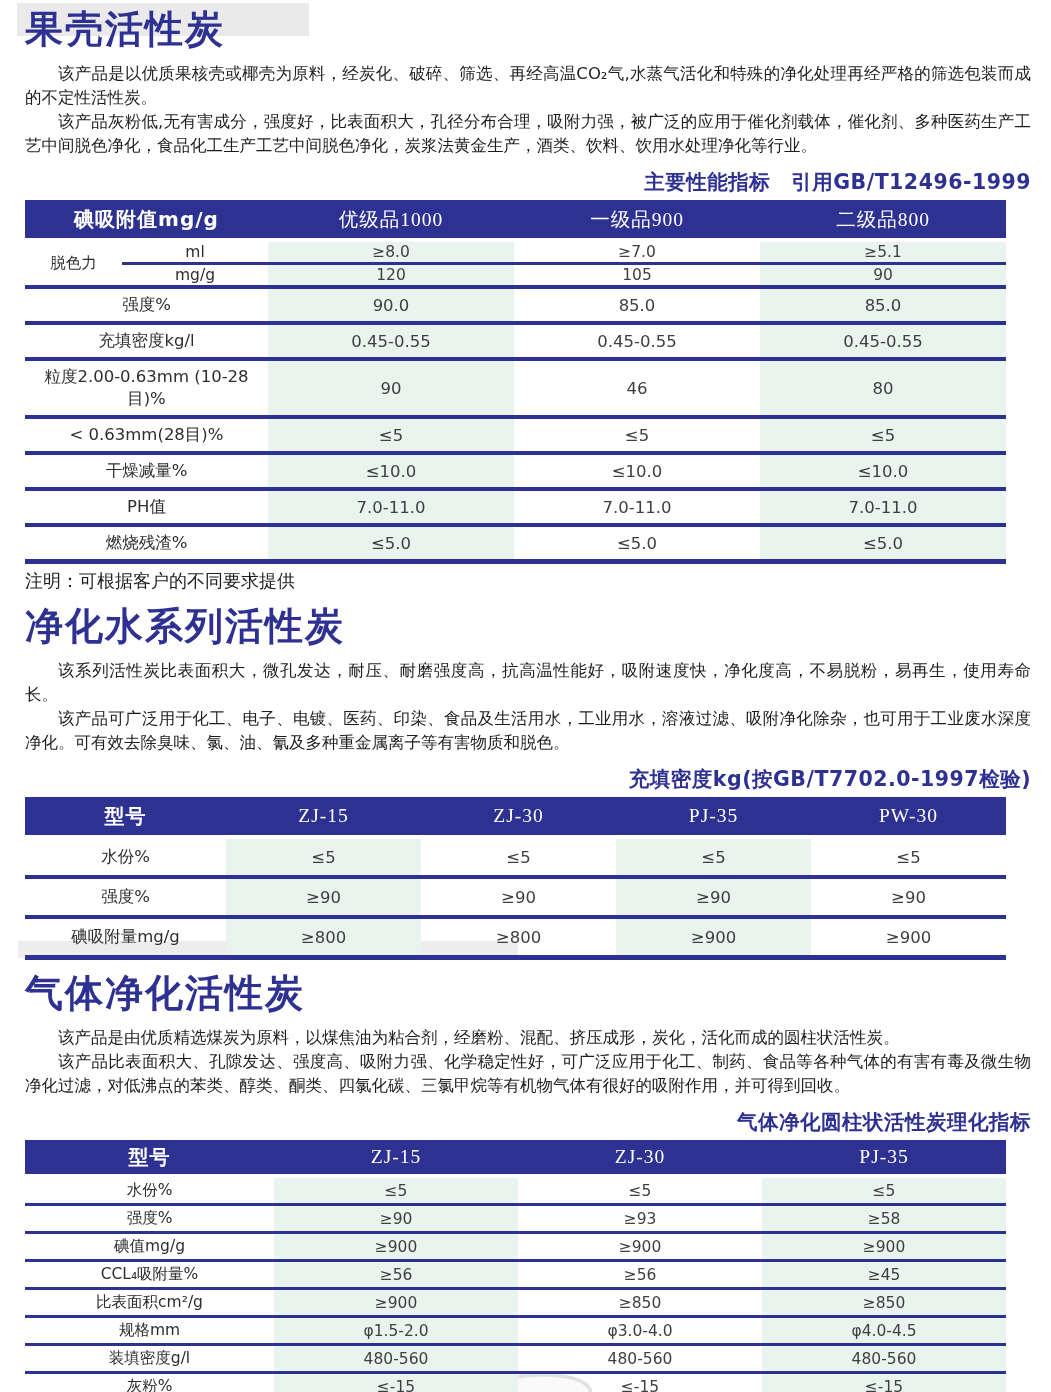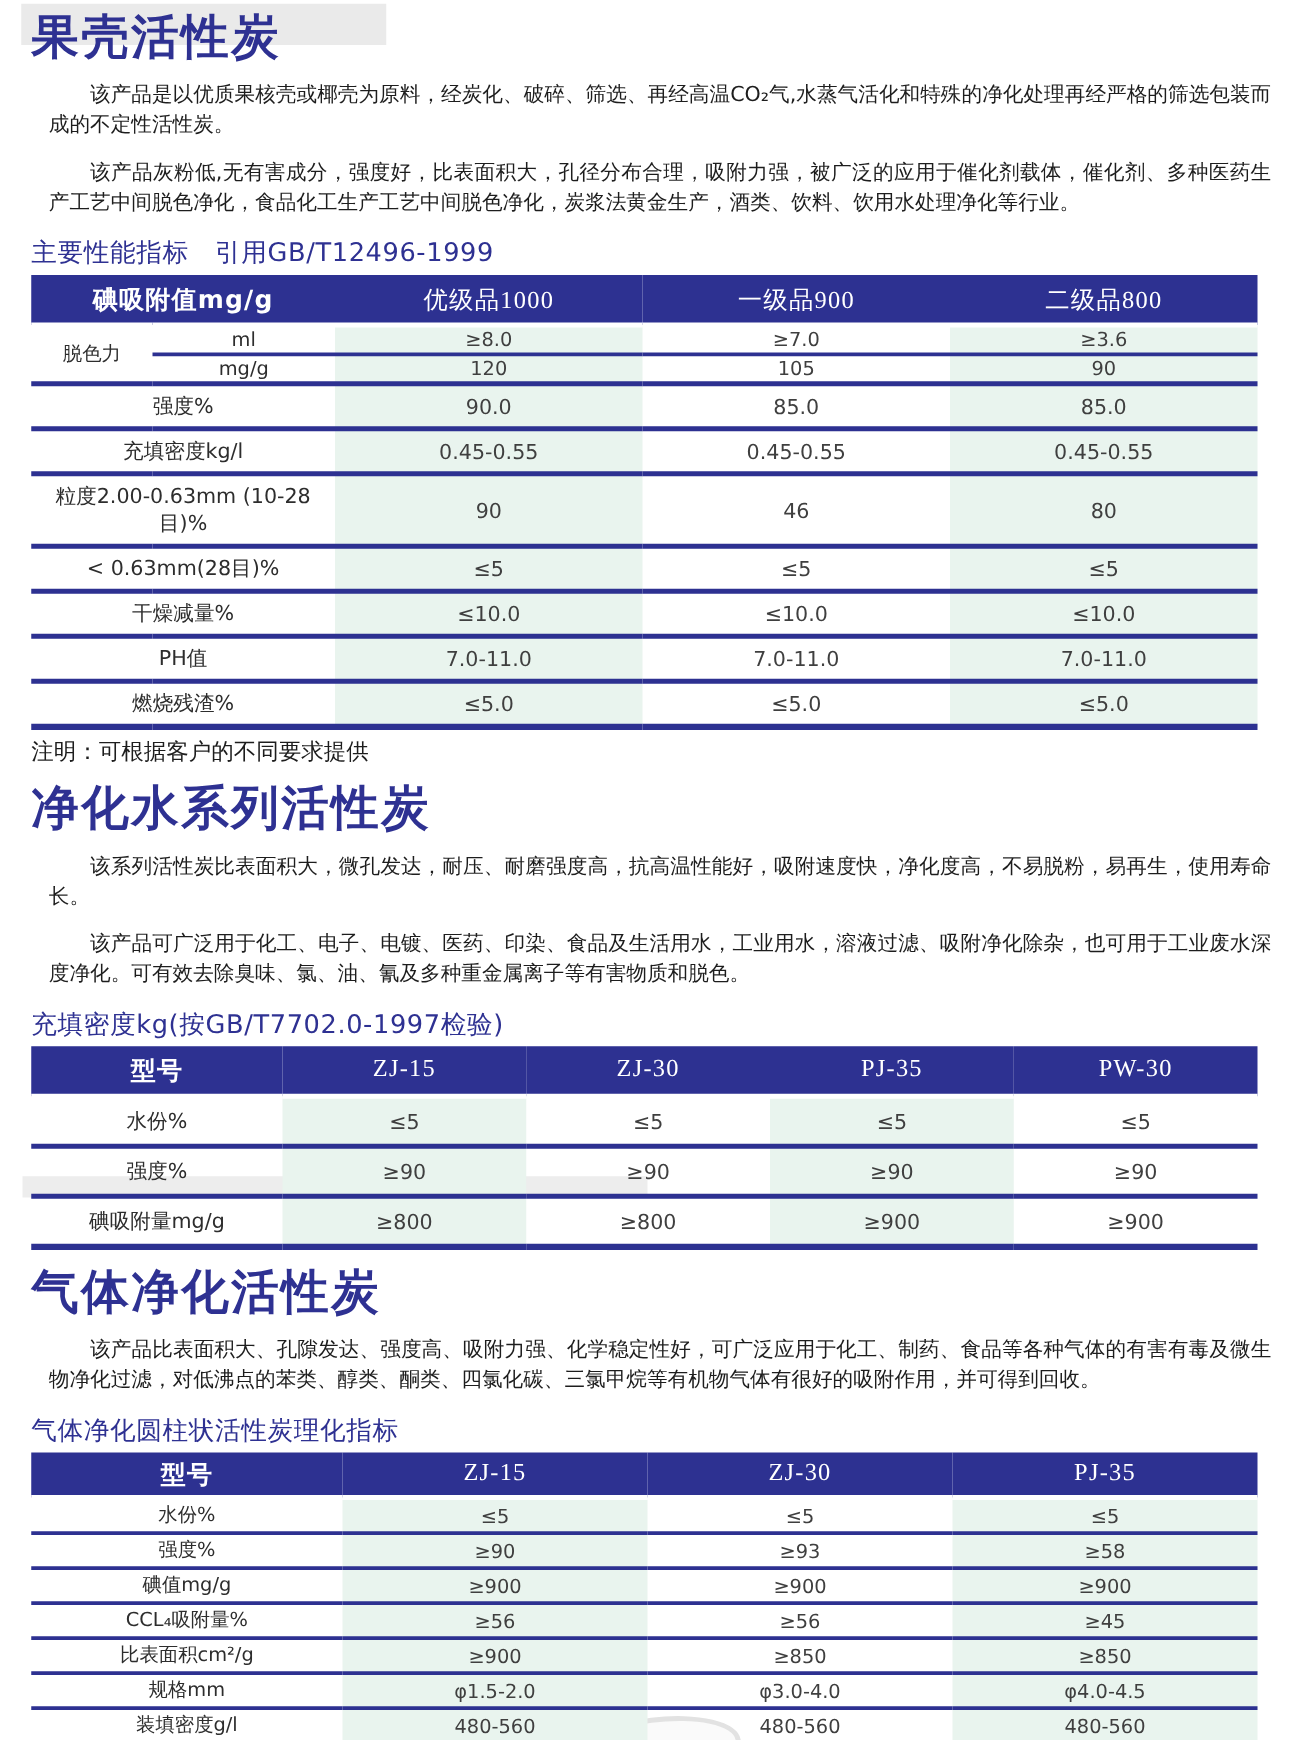--- a/index.html
+++ b/index.html
@@ -23,25 +23,25 @@
     position:absolute;z-index:0;left:455px;top:1374px;width:130px;height:44px;
     border:4px solid #e2e2e2;border-radius:50%;transform:rotate(-7deg);background:#fafafa;
   }
   section{margin-bottom:12px;}
   h1.section-title{
     font-size:38px;line-height:42px;font-weight:700;color:var(--blue);
     margin:0 0 12px 0;letter-spacing:2px;
   }
   .para{
     font-size:16.5px;line-height:24px;color:var(--text);
-    text-indent:2em;text-align:justify;margin:14px;
+    text-indent:2em;text-align:justify;margin:0;
   }
   h2.table-heading{
-    font-size:20.5px;font-weight:400;color:var(--blue);
-    margin:10px 0 4px 0;letter-spacing:0.5px;
+    font-size:20.5px;font-weight:700;color:var(--blue);
+    margin:10px 0 4px 0;letter-spacing:0.5px;text-align:right;
   }
   .note{font-size:18px;color:var(--text);margin:5px 0 0 0;}
 
   .spec-table{border-collapse:collapse;table-layout:fixed;width:981px;}
   .spec-table th{
     background:var(--navy);color:#ffffff;padding:0;border-bottom:4px solid #ffffff;
   }
   .t1 th,.t2 th{height:38px;}
   .t3 th{height:34px;}
   th.first{font-size:20px;font-weight:700;letter-spacing:1px;}
@@ -93,21 +93,21 @@
               <th class="model">一级品900</th>
               <th class="model">二级品800</th>
             </tr>
           </thead>
           <tbody>
             <tr class="subrow first-sub">
               <td class="group-label" rowspan="2">脱色力</td>
               <td class="sub-label">ml</td>
               <td class="val tint">≥8.0</td>
               <td class="val">≥7.0</td>
-              <td class="val tint">≥3.6</td>
+              <td class="val tint">≥5.1</td>
             </tr>
             <tr class="subrow">
               <td class="sub-label">mg/g</td>
               <td class="val tint">120</td>
               <td class="val">105</td>
               <td class="val tint">90</td>
             </tr>
             <tr>
               <td class="row-label" colspan="2">强度%</td>
               <td class="val tint">90.0</td>
@@ -198,20 +198,21 @@
               <td class="val">≥800</td>
               <td class="val tint">≥900</td>
               <td class="val">≥900</td>
             </tr>
           </tbody>
         </table>
     </section>
 
     <section>
       <h1 class="section-title">气体净化活性炭</h1>
+      <p class="para">该产品是由优质精选煤炭为原料，以煤焦油为粘合剂，经磨粉、混配、挤压成形，炭化，活化而成的圆柱状活性炭。</p>
       <p class="para">该产品比表面积大、孔隙发达、强度高、吸附力强、化学稳定性好，可广泛应用于化工、制药、食品等各种气体的有害有毒及微生物净化过滤，对低沸点的苯类、醇类、酮类、四氯化碳、三氯甲烷等有机物气体有很好的吸附作用，并可得到回收。</p>
       <h2 class="table-heading">气体净化圆柱状活性炭理化指标</h2>
       <table class="spec-table t3">
         <colgroup>
           <col style="width:249px">
             <col style="width:244px">
             <col style="width:244px">
             <col style="width:244px">
         </colgroup>
       <thead>

